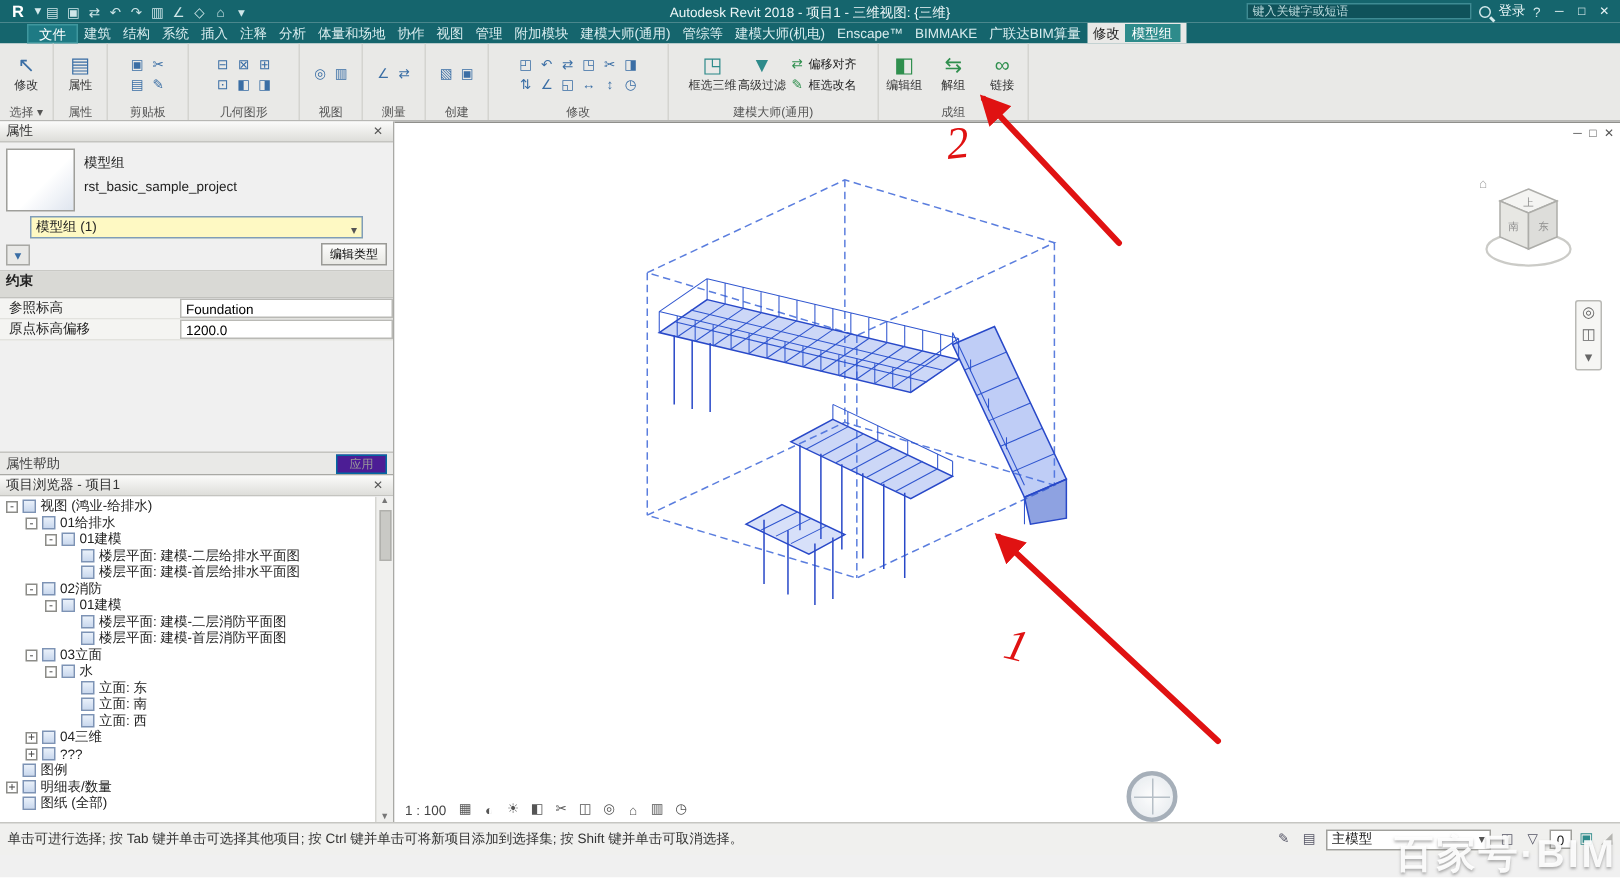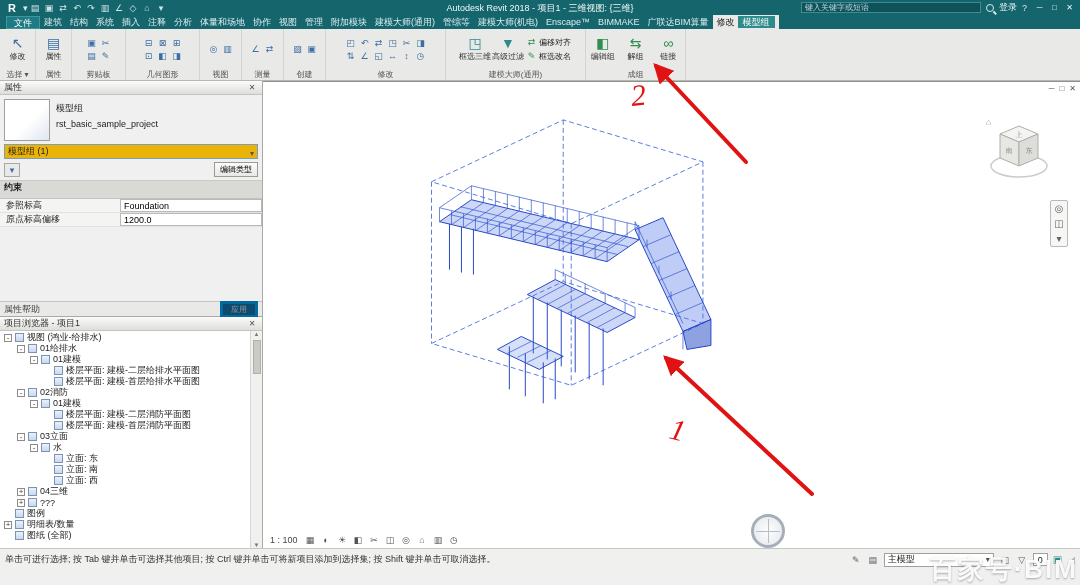--- a/index.html
+++ b/index.html
@@ -6,31 +6,31 @@
 html,body{width:1080px;height:585px;overflow:hidden}
 .app{position:relative;width:1080px;height:585px;font-family:"Liberation Sans","DejaVu Sans",sans-serif;font-size:9px;background:#f0f0f0;color:#222}
 
 
 .titlebar{height:15px;background:#15656d;display:flex;align-items:center;color:#dceef0;padding:0 3px;gap:2px;position:relative}
 .logo{font-weight:700;font-size:11px;color:#fff;padding:0 5px;line-height:14px}
 .qa{display:flex;gap:3px;align-items:center}
 .qa span{font-size:9px;color:#cfe6e8;width:11px;text-align:center;line-height:14px}
 .apptitle{position:absolute;left:50%;transform:translateX(-50%);top:2px;font-size:9px;color:#eef7f8;white-space:nowrap}
 .tb-right{margin-left:auto;display:flex;align-items:center;gap:5px}
-.searchbox{width:180px;height:11px;background:#0f525a;border:1px solid #3e8b93;color:#fff;font-size:8px;padding:0 3px;font-family:Liberation Serif, serif}
+.searchbox{width:150px;height:11px;background:#0f525a;border:1px solid #3e8b93;color:#fff;font-size:8px;padding:0 3px;font-family:Liberation Serif, serif}
 .searchbox::placeholder{color:#b9d8db}
 .tbicon{font-size:9px;color:#d5eaec}
 .mag{width:8px;height:8px;border:1.5px solid #d5eaec;border-radius:50%;position:relative;display:inline-block}
 .mag::after{content:"";position:absolute;width:4px;height:1.5px;background:#d5eaec;transform:rotate(45deg);left:6px;top:7px}
 .signin{font-size:9px;color:#e6f4f5}
 .winbtns{display:flex}
 .winbtns span{width:15px;display:inline-block;text-align:center;font-size:8px;color:#eaf5f6}
 
 
-.tabbar{height:14px;background:#15656d;display:flex;align-items:center;padding-left:6px;color:#d8ecee;overflow:hidden}
+.tabbar{height:14px;background:#15656d;display:flex;align-items:center;padding-left:18px;color:#d8ecee;overflow:hidden}
 .filetab{background:#1e7a84;border:1px solid #3e979e;color:#fff;padding:0 7px;height:13px;line-height:12px}
 .tab{padding:0 4px;height:13px;line-height:12px;white-space:nowrap}
 .tab-active{display:flex;align-items:center;background:#e9e9e7;color:#222;height:14px;padding:0 4px;white-space:nowrap}
 .tab-active .ctx{background:#2e8b8b;color:#fff;padding:0 5px;margin-left:3px;height:12px;line-height:12px}
 
 
 .ribbon{height:52px;background:#e9e9e7;border-bottom:1px solid #b7b7b4;display:flex}
 .panel{border-right:1px solid #d4d4d0;display:flex;flex-direction:column;flex:none}
 .pbody{flex:1;display:flex;align-items:center;justify-content:center;gap:3px;padding:1px 2px}
 .plabel{height:11px;font-size:8px;color:#555;text-align:center;line-height:11px;white-space:nowrap;overflow:hidden}
@@ -58,36 +58,36 @@
 .leftcol{width:263px;display:flex;flex-direction:column;border-right:1px solid #a9a9a5;background:#f0f0f0;flex:none}
 
 .palette{height:236px;display:flex;flex-direction:column;border-bottom:1px solid #a9a9a5}
 .phead{height:14px;background:linear-gradient(#fbfbfa,#dededa);border-bottom:1px solid #c4c4c0;display:flex;align-items:center;padding:0 4px;flex:none}
 .phead .ttl{flex:1;font-size:9px;color:#333}
 .phead .x{font-size:8px;color:#555;width:12px;text-align:center}
 .preview{display:flex;gap:6px;padding:4px 4px 2px 4px}
 .thumb{width:46px;height:42px;background:linear-gradient(135deg,#ffffff 55%,#dfe5ef);border:1px solid #9f9f9b;flex:none}
 .ptype{font-size:9px;color:#222;padding-top:3px}
 .ptype .l2{margin-top:4px}
-.selector{margin:1px 4px;height:15px;border:1px solid #7f9db9;background:#eab308;display:flex;align-items:flex-end;padding:0 3px}
+.selector{margin:1px 20px;height:15px;border:1px solid #7f9db9;background:#fef9c3;display:flex;align-items:flex-end;padding:0 3px}
 .selector .sel-t{flex:1}
 .ddown{color:#555;font-size:8px}
 .editrow{display:flex;align-items:center;margin:2px 4px;gap:4px}
 .micon{width:16px;height:14px;border:1px solid #a8a8a4;background:#e9e9e7;font-size:9px;text-align:center;color:#3a6ea5;line-height:13px}
 .spring{flex:1}
 .edit-type{font-size:8px;border:1px solid #9a9a96;background:linear-gradient(#fcfcfb,#e8e8e4);padding:1px 5px;font-family:inherit}
 .grid{margin-top:1px;border-top:1px solid #c9c9c5}
 .sechead{height:18px;background:#d9d9d5;border-bottom:1px solid #c2c2be;font-weight:bold;padding-left:4px;line-height:13px}
 .prow{height:14px;display:flex;border-bottom:1px solid #e2e2de;background:#f4f4f2}
 .plab{width:120px;padding-left:6px;line-height:13px;color:#222}
 .pval{flex:1;background:#fff;border:1px solid #b9b9b5;line-height:12px;padding-left:3px;font-size:9px;font-family:inherit;color:#000}
 .pfill{flex:1}
 .pfoot{height:15px;border-top:1px solid #c4c4c0;display:flex;align-items:center;padding:0 4px;background:#e9e9e7;flex:none}
 .help{color:#444}
-.apply{margin-left:auto;color:#999;border:3px solid #0369a1;background:#0c4a6e;padding:0 8px;font-size:8px;font-family:Liberation Serif, serif}
+.apply{margin-left:auto;color:#999;border:1px solid #0369a1;background:#4c1d95;padding:0 8px;font-size:8px;font-family:Liberation Serif, serif}
 
 .browser{flex:1;display:flex;flex-direction:column;min-height:0}
 .tree{flex:1;background:#fff;position:relative;overflow:hidden;padding-top:1px}
 .trow{height:11px;display:flex;align-items:center;gap:3px;white-space:nowrap}
 .exp{width:8px;height:8px;border:1px solid #8c8c88;background:#fff;font-size:8px;line-height:6px;text-align:center;color:#444;flex:none}
 .exp:empty{visibility:hidden}
 .ticon{width:9px;height:9px;background:linear-gradient(#eaf1fa,#c9d8ee);border:1px solid #7d93b5;flex:none}
 .tlabel{color:#222}
 .tscroll{position:absolute;right:0;top:0;bottom:0;width:12px;background:#f0f0ee;border-left:1px solid #d6d6d2;display:flex;flex-direction:column;align-items:center;font-size:6px;color:#777;z-index:2}
 .tthumb{width:8px;height:34px;background:#c9c9c5;border:1px solid #b0b0ac;margin-top:3px}

